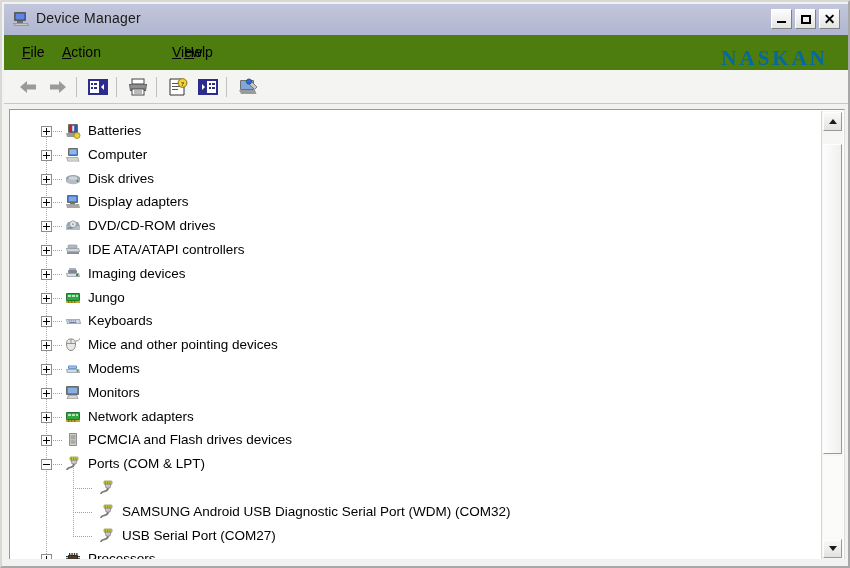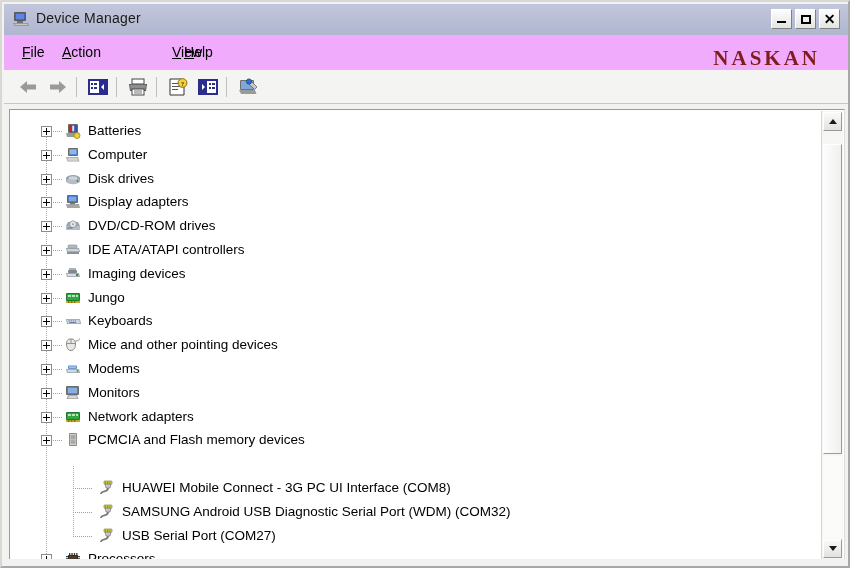--- a/index.html
+++ b/index.html
@@ -74,46 +74,46 @@
   #btn-min .g  { display:block; width:9px; height:2px; background:#000; margin-top:6px;}
   #btn-max .g  { display:block; width:10px; height:9px; border:2px solid #000; box-sizing:border-box;}
   #btn-close .g{ font-size:14px; font-weight:bold; font-family:"Liberation Sans",sans-serif; line-height:1;}
 
   
   #menubar {
     position: absolute;
     left: 2px; top: 33px;
     width: 844px;
     height: 48px;
-    background: #f0abfc;
+    background: #4d7c0f;
     border-bottom: 1px solid #d4d4d0;
     box-sizing: border-box;
   }
   .menu-item {
     position: absolute;
     top: 9px;
     font-size: 14px;
     color: #000;
     white-space: nowrap;
   }
   .menu-item u { text-decoration: underline; }
   #menu-file   { left: 18px; }
   #menu-action { left: 58px; }
   #menu-view   { left: 144px; margin-left: 24px; }
   #menu-help   { left: 180px; }
 
   #watermark {
     position: absolute;
-    right: 28px;
+    right: 20px;
     top: 44px;
     font-family: "Liberation Serif", serif;
     font-size: 21px;
     font-weight: bold;
     letter-spacing: 3px;
-    color: #7f1d1d;
+    color: #0369a1;
     user-select: none;
   }
 
   
   #toolbar {
     position: absolute;
     left: 2px; top: 68px;
     width: 844px;
     height: 34px;
     background: #f4f4f2;
@@ -566,33 +566,45 @@
         <div class="row parent" style="top: 318.4px; width: 812px;">
           <div class="expander plus"></div>
           <div class="dotline-h"></div>
           <span class="icon"><svg width="18" height="18" viewBox="0 0 18 18">
               <rect x="5" y="2" width="8" height="13" rx="1" fill="#8a8a8a"></rect>
               <rect x="5.9" y="3" width="6.2" height="11" fill="#d0d0cc"></rect>
               <rect x="6.6" y="4" width="4.8" height="4.5" fill="#a8a8a4"></rect>
               <rect x="6.6" y="9.5" width="4.8" height="1" fill="#8a8a86"></rect>
               <rect x="6.6" y="11.3" width="4.8" height="1" fill="#8a8a86"></rect>
             </svg></span>
-          <span class="label">PCMCIA and Flash memory devices</span>
-        </div>
-        <div class="row child" style="top: 366px; width: 812px;">
-          <div class="child-dotline-h"></div>
+          <span class="label">PCMCIA and Flash drives devices</span>
+        </div>
+        <div class="row parent" style="top: 342.2px; width: 812px;">
+          <div class="expander"></div>
+          <div class="dotline-h"></div>
           <span class="icon"><svg width="18" height="18" viewBox="0 0 18 18">
               <rect x="6" y="2" width="8" height="3.2" rx=".6" fill="#d8d84a" stroke="#8a8a20" stroke-width=".7"></rect>
               <rect x="6.9" y="2.7" width="1.2" height="1.9" fill="#8a8a20"></rect>
               <rect x="9.1" y="2.7" width="1.2" height="1.9" fill="#8a8a20"></rect>
               <rect x="11.3" y="2.7" width="1.2" height="1.9" fill="#8a8a20"></rect>
               <path d="M7 5.2 H13 L12 9 H8 Z" fill="#c8c8c4" stroke="#7a7a76" stroke-width=".7"></path>
               <path d="M10 9 C10 12 8 12 6 12.5 C4 13 3 14 3 15" stroke="#7a7a76" stroke-width="1.8" fill="none"></path>
             </svg></span>
-          <span class="label">HUAWEI Mobile Connect - 3G PC UI Interface (COM8)</span>
+          <span class="label">Ports (COM &amp; LPT)</span>
+        </div>
+        <div class="row child" style="top: 366px; width: 812px;">
+          <div class="child-dotline-h"></div>
+          <span class="icon"><svg width="18" height="18" viewBox="0 0 18 18">
+              <rect x="6" y="2" width="8" height="3.2" rx=".6" fill="#d8d84a" stroke="#8a8a20" stroke-width=".7"></rect>
+              <rect x="6.9" y="2.7" width="1.2" height="1.9" fill="#8a8a20"></rect>
+              <rect x="9.1" y="2.7" width="1.2" height="1.9" fill="#8a8a20"></rect>
+              <rect x="11.3" y="2.7" width="1.2" height="1.9" fill="#8a8a20"></rect>
+              <path d="M7 5.2 H13 L12 9 H8 Z" fill="#c8c8c4" stroke="#7a7a76" stroke-width=".7"></path>
+              <path d="M10 9 C10 12 8 12 6 12.5 C4 13 3 14 3 15" stroke="#7a7a76" stroke-width="1.8" fill="none"></path>
+            </svg></span>
         </div>
         <div class="row child" style="top: 389.8px; width: 659px;">
           <div class="child-dotline-h"></div>
           <span class="icon"><svg width="18" height="18" viewBox="0 0 18 18">
               <rect x="6" y="2" width="8" height="3.2" rx=".6" fill="#d8d84a" stroke="#8a8a20" stroke-width=".7"></rect>
               <rect x="6.9" y="2.7" width="1.2" height="1.9" fill="#8a8a20"></rect>
               <rect x="9.1" y="2.7" width="1.2" height="1.9" fill="#8a8a20"></rect>
               <rect x="11.3" y="2.7" width="1.2" height="1.9" fill="#8a8a20"></rect>
               <path d="M7 5.2 H13 L12 9 H8 Z" fill="#c8c8c4" stroke="#7a7a76" stroke-width=".7"></path>
               <path d="M10 9 C10 12 8 12 6 12.5 C4 13 3 14 3 15" stroke="#7a7a76" stroke-width="1.8" fill="none"></path>

